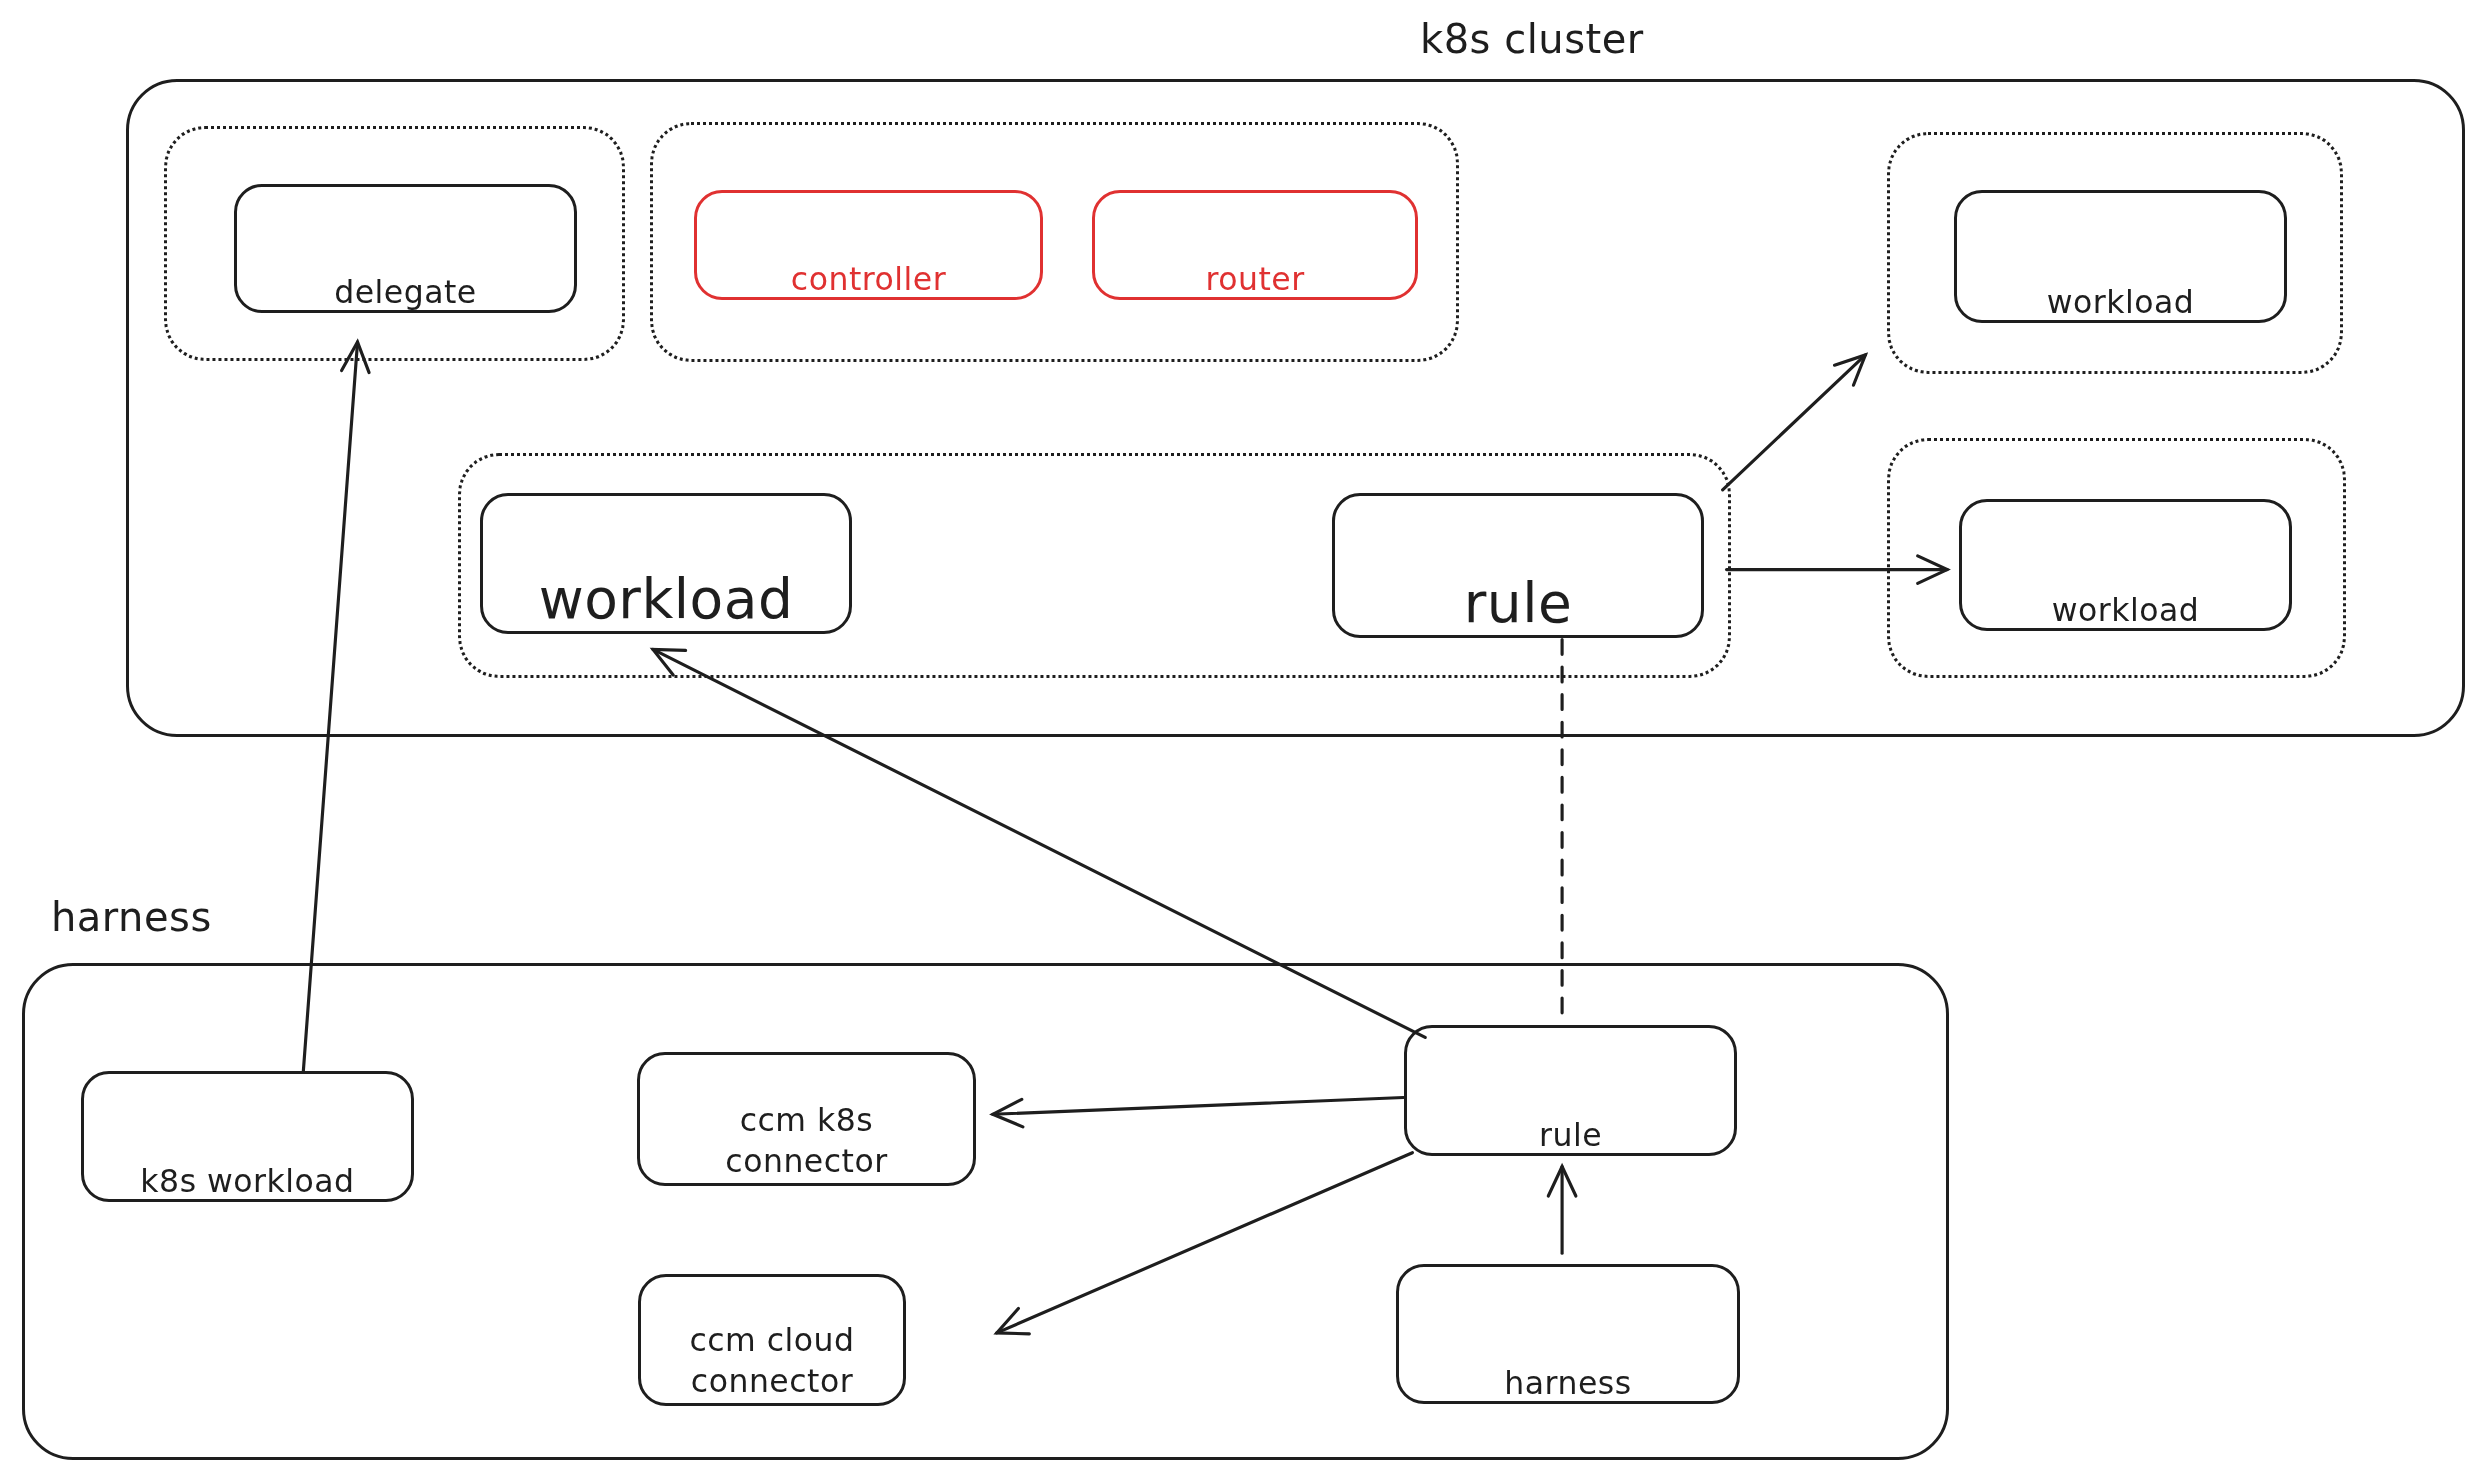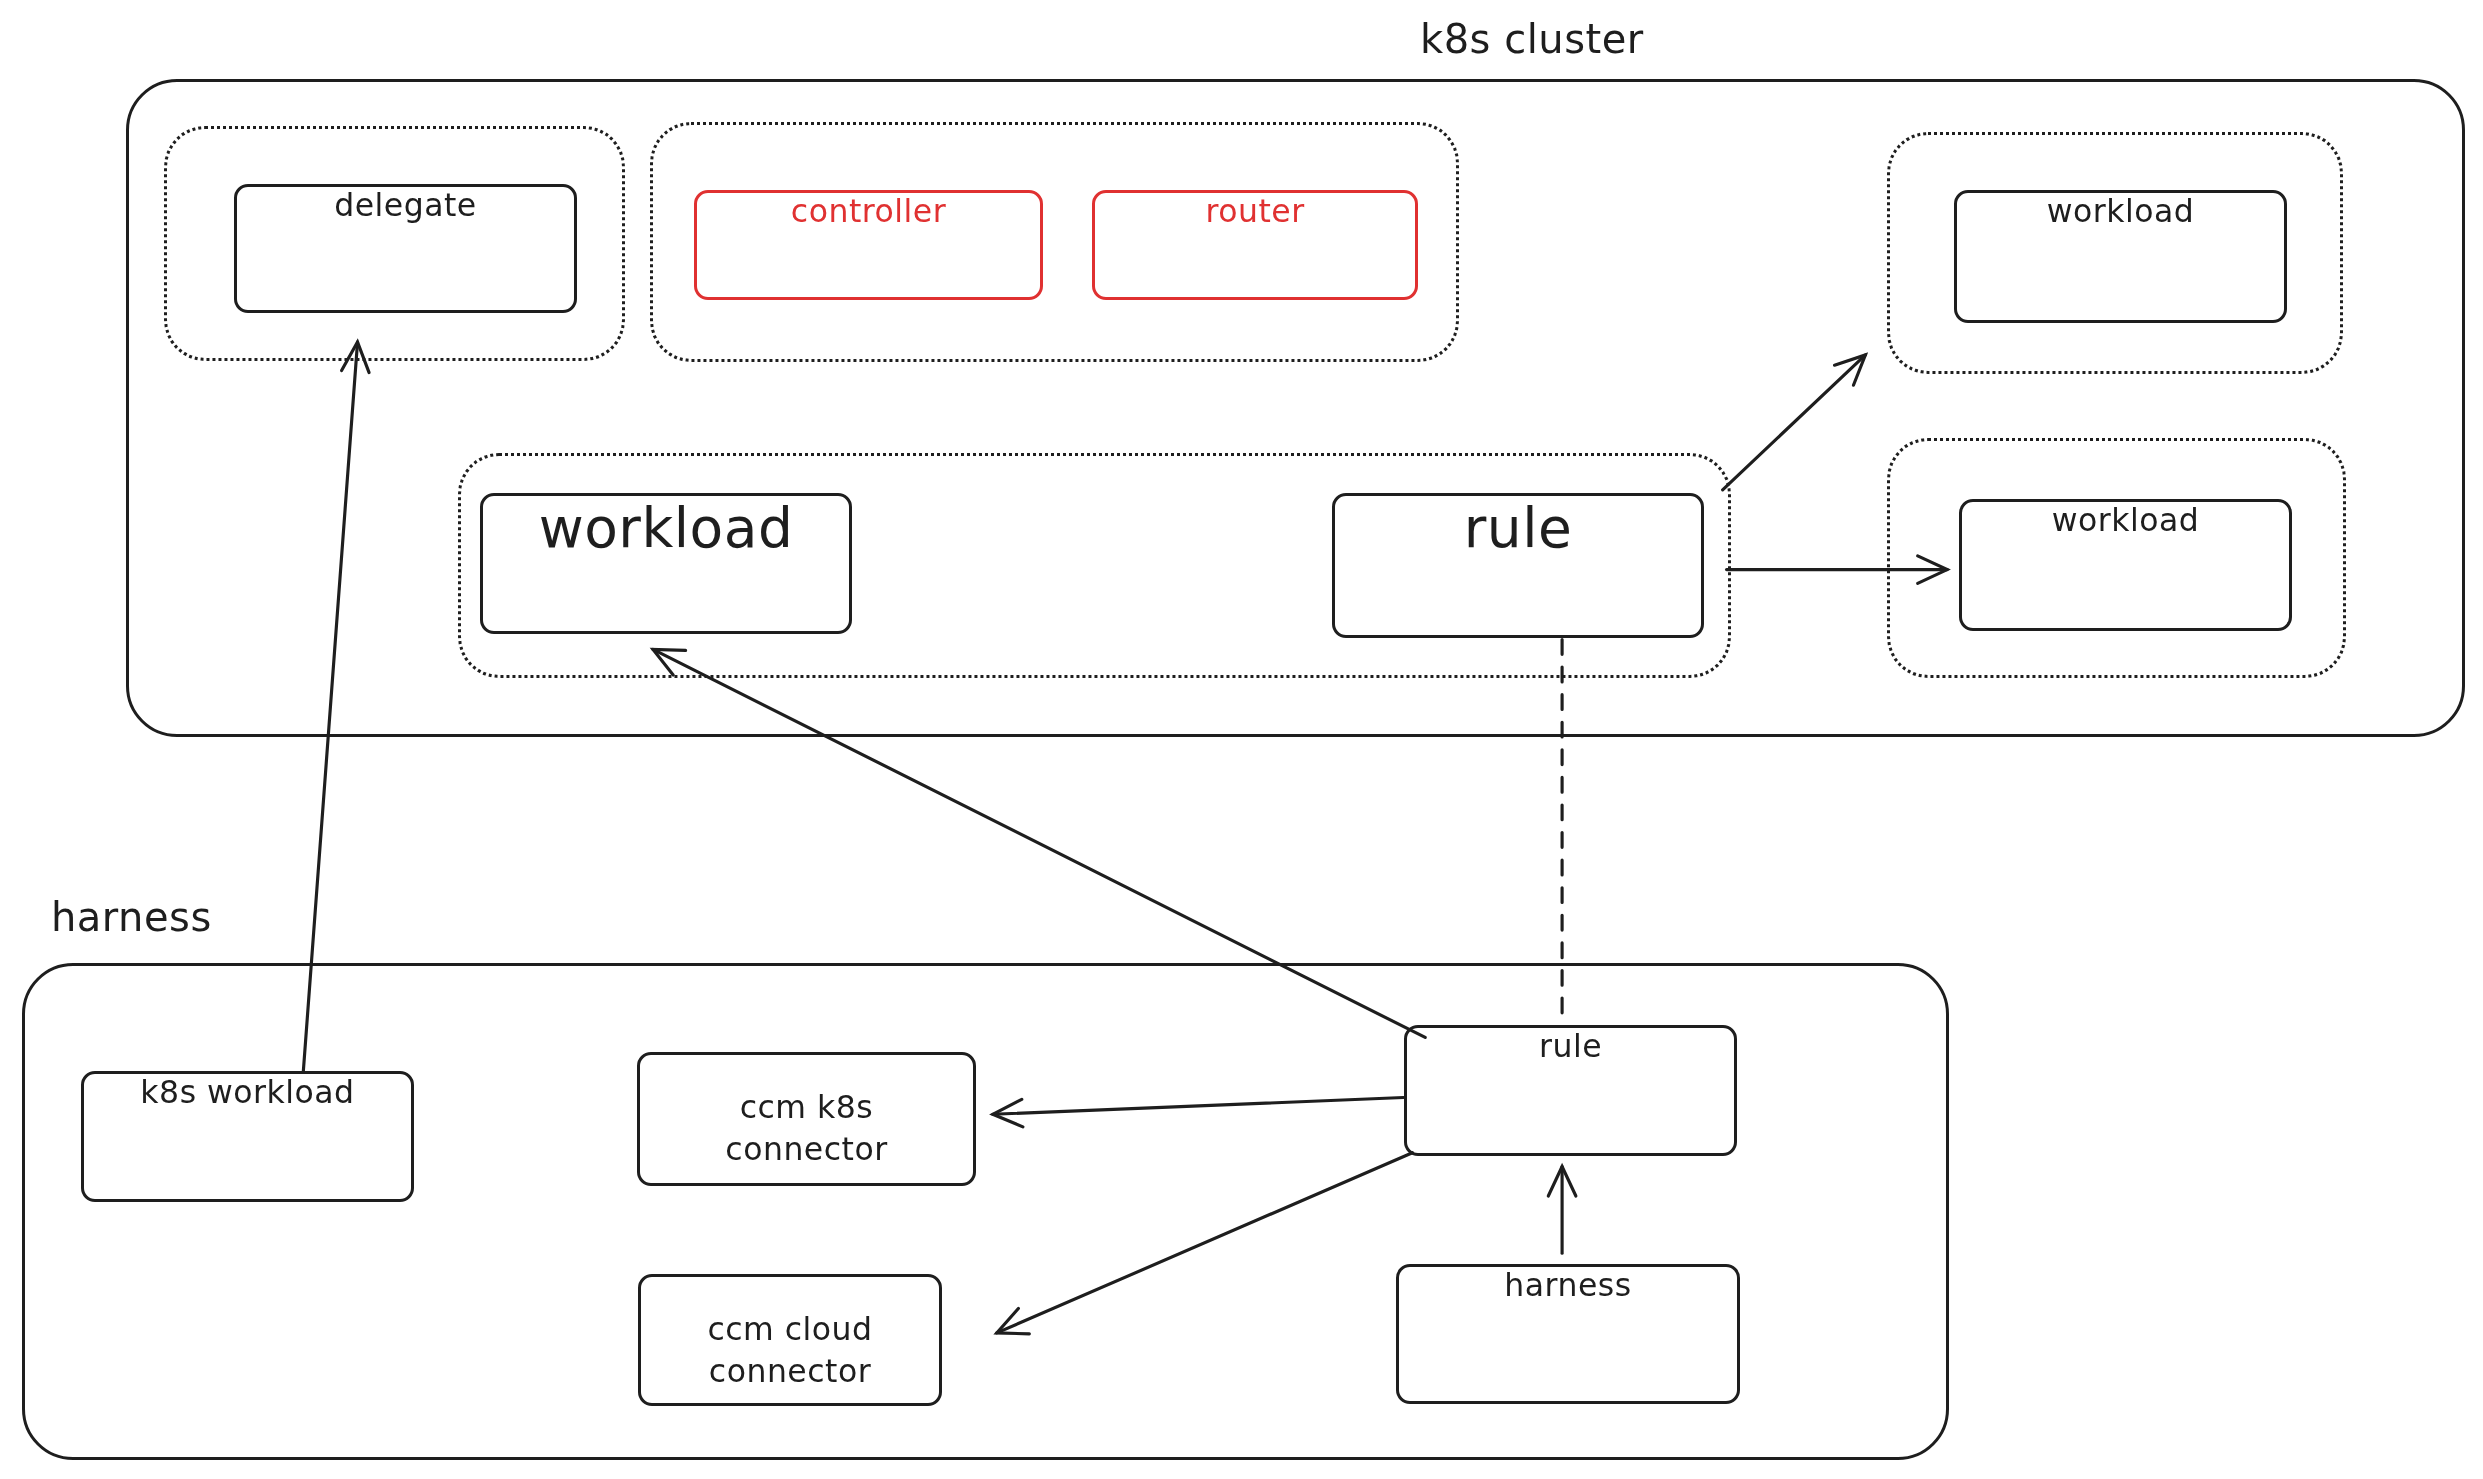--- a/index.html
+++ b/index.html
@@ -26,24 +26,24 @@
   }
   .dotted {
     position: absolute;
     border: 3.3px dotted var(--ink);
     border-radius: 41px;
     background: transparent;
   }
   .node {
     position: absolute;
     border: 3.3px solid var(--ink);
-    border-radius: 14px;
+    border-radius: 28px;
     background: var(--bg);
     display: flex;
-    align-items: flex-start;
+    align-items: flex-end;
     justify-content: center;
     text-align: center;
     font-size: 31.5px;
     letter-spacing: 0.5px;
     color: var(--ink);
   }
   .node.red {
     border-color: var(--accent);
     color: var(--accent);
   }
@@ -115,21 +115,21 @@
   <div class="frame" style="left:21.7px; top:963px; width:1927px; height:497px;"></div>
 
   <div class="node" style="left:81px; top:1071px; width:333px; height:131px;">
     <span>k8s workload</span>
   </div>
 
   <div class="node" style="left:637px; top:1052px; width:339px; height:134px;">
     <span class="lines narrow">ccm k8s connector</span>
   </div>
 
-  <div class="node" style="left:638px; top:1274px; width:304px; height:132px;">
+  <div class="node" style="left:638px; top:1274px; width:268px; height:132px;">
     <span class="lines narrow">ccm cloud connector</span>
   </div>
 
   <div class="node" style="left:1404px; top:1025px; width:333px; height:131px;">
     <span>rule</span>
   </div>
 
   <div class="node" style="left:1396px; top:1264px; width:344px; height:140px;">
     <span>harness</span>
   </div>

